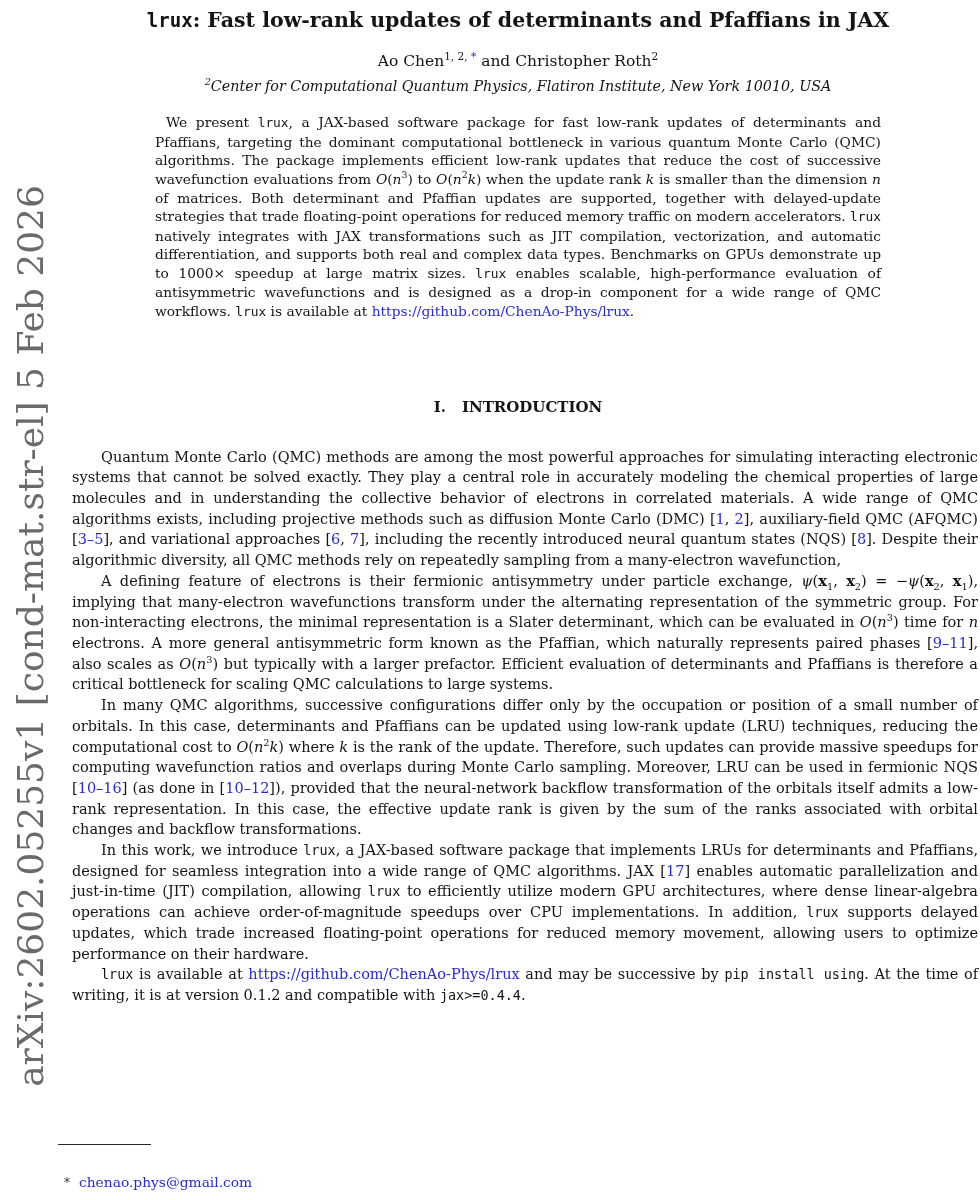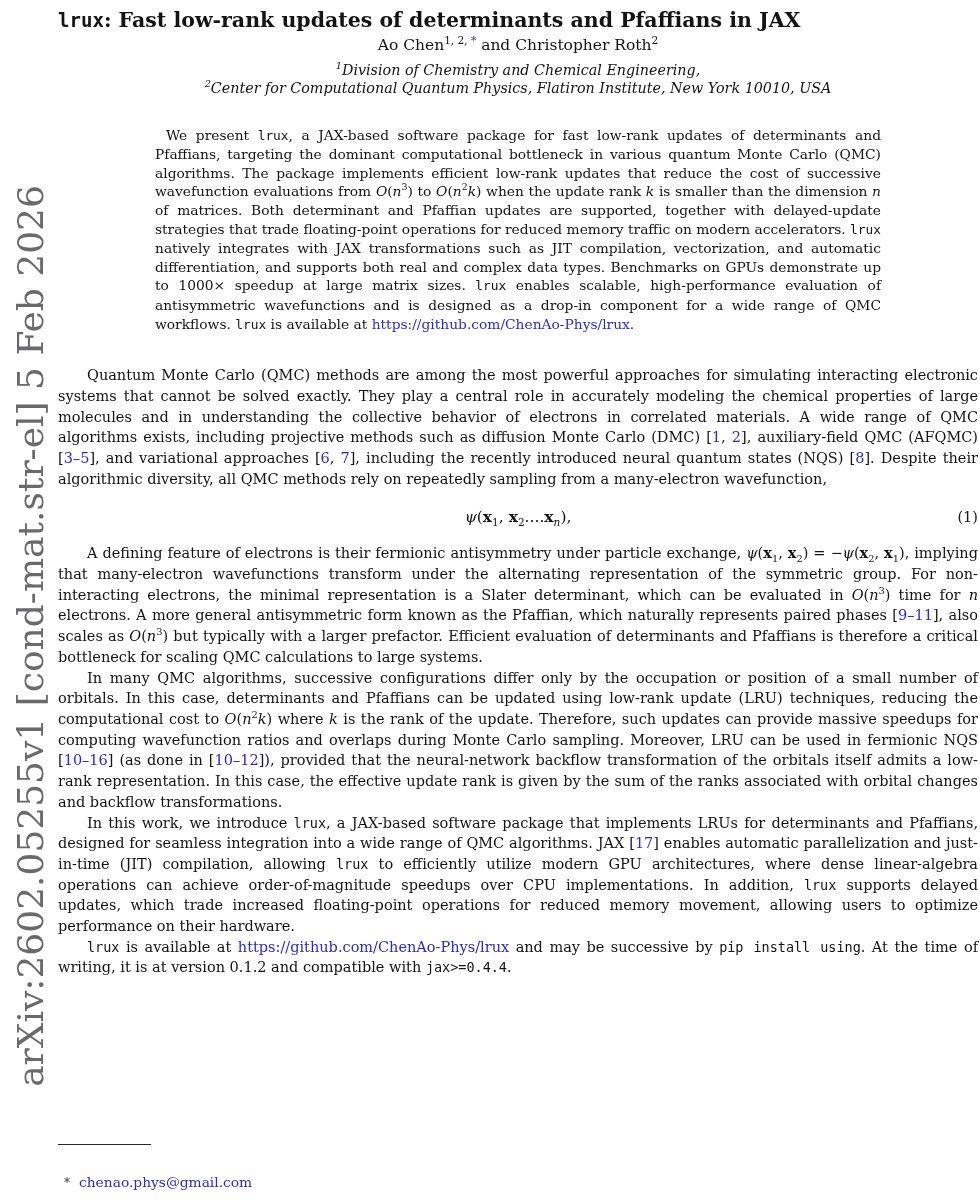--- a/index.html
+++ b/index.html
@@ -27,61 +27,61 @@
     color:var(--stamp);
     letter-spacing:0px;
   }
   .content{
     position:absolute;
     left:58px;top:0;
     width:920px;height:1200px;
   }
   .paper-title{
     margin:8px 0 0 0;
-    text-align:left;
+    text-align:center;
     font-size:20.5px;
     font-weight:bold;
     line-height:1.25;
   }
   .paper-title .seg-code{font-weight:bold;}
   .authors-line{
-    margin-top:2px;
+    margin-top:18px;
     text-align:center;
     font-size:15.5px;
   }
   .affiliations{
     margin-top:7px;
     text-align:center;
     font-style:italic;
     font-size:14.3px;
     line-height:18.5px;
   }
   .abstract{
     width:726px;
-    margin:28px auto 0 auto;
+    margin:18px auto 0 auto;
     font-size:13.8px;
     line-height:18.6px;
     text-align:justify;
     text-indent:11px;
   }
   .section-heading{
     margin-top:76px;
     text-align:center;
     font-weight:bold;
     font-size:15px;
   }
   .section-heading .sec-num{margin-right:16px;}
   .body-par{
     margin:0;
     font-size:14.5px;
     line-height:20.7px;
     text-align:justify;
   }
   .body-par.first{margin-top:31px;}
-  .body-par.indent{text-indent:29px;}
+  .body-par.indent{text-indent:29px;margin-left:14px;}
   .equation-row{
     position:relative;
     margin:17px 0 15px 0;
     text-align:center;
     font-size:15.5px;
     line-height:22px;
   }
   .equation-number{
     position:absolute;
     right:0;top:0;
@@ -121,33 +121,31 @@
 
   <div class="arxiv-stamp">arXiv:2602.05255v1  [cond-mat.str-el]  5 Feb 2026</div>
 
   <div class="content">
 
     <h1 class="paper-title"><span class="seg-code">lrux</span><span>: Fast low-rank updates of determinants and Pfaffians in JAX</span></h1>
 
     <div class="authors-line"><span>Ao Chen</span><span class="seg-sup">1, 2, </span><span class="seg-sup seg-link">*</span><span> and Christopher Roth</span><span class="seg-sup">2</span></div>
 
     <div class="affiliations">
-      <div class="affiliation-line"><span class="seg-sup">1</span><span>Division of Chemistry and Chemical Engineering,</span></div>
       <div class="affiliation-line"><span class="seg-sup">2</span><span>Center for Computational Quantum Physics, Flatiron Institute, New York 10010, USA</span></div>
     </div>
 
     <div class="abstract"><span>We present </span><span class="seg-code">lrux</span><span>, a JAX-based software package for fast low-rank updates of determinants and Pfaffians, targeting the dominant computational bottleneck in various quantum Monte Carlo (QMC) algorithms. The package implements efficient low-rank updates that reduce the cost of successive wavefunction evaluations from </span><span class="seg-math">O</span><span>(</span><span class="seg-math">n</span><span class="seg-sup">3</span><span>) to </span><span class="seg-math">O</span><span>(</span><span class="seg-math">n</span><span class="seg-sup">2</span><span class="seg-math">k</span><span>) when the update rank </span><span class="seg-math">k</span><span> is smaller than the dimension </span><span class="seg-math">n</span><span> of matrices. Both determinant and Pfaffian updates are supported, together with delayed-update strategies that trade floating-point operations for reduced memory traffic on modern accelerators. </span><span class="seg-code">lrux</span><span> natively integrates with JAX transformations such as JIT compilation, vectorization, and automatic differentiation, and supports both real and complex data types. Benchmarks on GPUs demonstrate up to 1000× speedup at large matrix sizes. </span><span class="seg-code">lrux</span><span> enables scalable, high-performance evaluation of antisymmetric wavefunctions and is designed as a drop-in component for a wide range of QMC workflows. </span><span class="seg-code">lrux</span><span> is available at </span><span class="seg-link">https://github.com/ChenAo-Phys/lrux</span><span>.</span></div>
 
+    <div class="section-heading">
+      <span class="sec-num">I.</span><span class="sec-title">INTRODUCTION</span>
+    </div>
 
     <p class="body-par indent first"><span>Quantum Monte Carlo (QMC) methods are among the most powerful approaches for simulating interacting electronic systems that cannot be solved exactly. They play a central role in accurately modeling the chemical properties of large molecules and in understanding the collective behavior of electrons in correlated materials. A wide range of QMC algorithms exists, including projective methods such as diffusion Monte Carlo (DMC) [</span><span class="seg-cite">1</span><span>, </span><span class="seg-cite">2</span><span>], auxiliary-field QMC (AFQMC) [</span><span class="seg-cite">3–5</span><span>], and variational approaches [</span><span class="seg-cite">6</span><span>, </span><span class="seg-cite">7</span><span>], including the recently introduced neural quantum states (NQS) [</span><span class="seg-cite">8</span><span>]. Despite their algorithmic diversity, all QMC methods rely on repeatedly sampling from a many-electron wavefunction,</span></p>
 
-    <div class="equation-row">
-      <span class="equation-body"><span class="seg-math">ψ</span><span>(</span><span class="seg-mathbf">x</span><span class="seg-sub">1</span><span>, </span><span class="seg-mathbf">x</span><span class="seg-sub">2</span><span>....</span><span class="seg-mathbf">x</span><span class="seg-sub seg-math">n</span><span>),</span></span>
-      <span class="equation-number">(1)</span>
-    </div>
 
 
     <p class="body-par indent"><span>A defining feature of electrons is their fermionic antisymmetry under particle exchange, </span><span class="seg-math">ψ</span><span>(</span><span class="seg-mathbf">x</span><span class="seg-sub">1</span><span>, </span><span class="seg-mathbf">x</span><span class="seg-sub">2</span><span>) = −</span><span class="seg-math">ψ</span><span>(</span><span class="seg-mathbf">x</span><span class="seg-sub">2</span><span>, </span><span class="seg-mathbf">x</span><span class="seg-sub">1</span><span>), implying that many-electron wavefunctions transform under the alternating representation of the symmetric group. For non-interacting electrons, the minimal representation is a Slater determinant, which can be evaluated in </span><span class="seg-math">O</span><span>(</span><span class="seg-math">n</span><span class="seg-sup">3</span><span>) time for </span><span class="seg-math">n</span><span> electrons. A more general antisymmetric form known as the Pfaffian, which naturally represents paired phases [</span><span class="seg-cite">9–11</span><span>], also scales as </span><span class="seg-math">O</span><span>(</span><span class="seg-math">n</span><span class="seg-sup">3</span><span>) but typically with a larger prefactor. Efficient evaluation of determinants and Pfaffians is therefore a critical bottleneck for scaling QMC calculations to large systems.</span></p>
 
     <p class="body-par indent"><span>In many QMC algorithms, successive configurations differ only by the occupation or position of a small number of orbitals. In this case, determinants and Pfaffians can be updated using low-rank update (LRU) techniques, reducing the computational cost to </span><span class="seg-math">O</span><span>(</span><span class="seg-math">n</span><span class="seg-sup">2</span><span class="seg-math">k</span><span>) where </span><span class="seg-math">k</span><span> is the rank of the update. Therefore, such updates can provide massive speedups for computing wavefunction ratios and overlaps during Monte Carlo sampling. Moreover, LRU can be used in fermionic NQS [</span><span class="seg-cite">10–16</span><span>] (as done in [</span><span class="seg-cite">10–12</span><span>]), provided that the neural-network backflow transformation of the orbitals itself admits a low-rank representation. In this case, the effective update rank is given by the sum of the ranks associated with orbital changes and backflow transformations.</span></p>
 
     <p class="body-par indent"><span>In this work, we introduce </span><span class="seg-code">lrux</span><span>, a JAX-based software package that implements LRUs for determinants and Pfaffians, designed for seamless integration into a wide range of QMC algorithms. JAX [</span><span class="seg-cite">17</span><span>] enables automatic parallelization and just-in-time (JIT) compilation, allowing </span><span class="seg-code">lrux</span><span> to efficiently utilize modern GPU architectures, where dense linear-algebra operations can achieve order-of-magnitude speedups over CPU implementations. In addition, </span><span class="seg-code">lrux</span><span> supports delayed updates, which trade increased floating-point operations for reduced memory movement, allowing users to optimize performance on their hardware.</span></p>
 
     <p class="body-par indent"><span class="seg-code">lrux</span><span> is available at </span><span class="seg-link">https://github.com/ChenAo-Phys/lrux</span><span> and may be successive by </span><span class="seg-code">pip install using</span><span>. At the time of writing, it is at version 0.1.2 and compatible with </span><span class="seg-code">jax&gt;=0.4.4</span><span>.</span></p>
 

